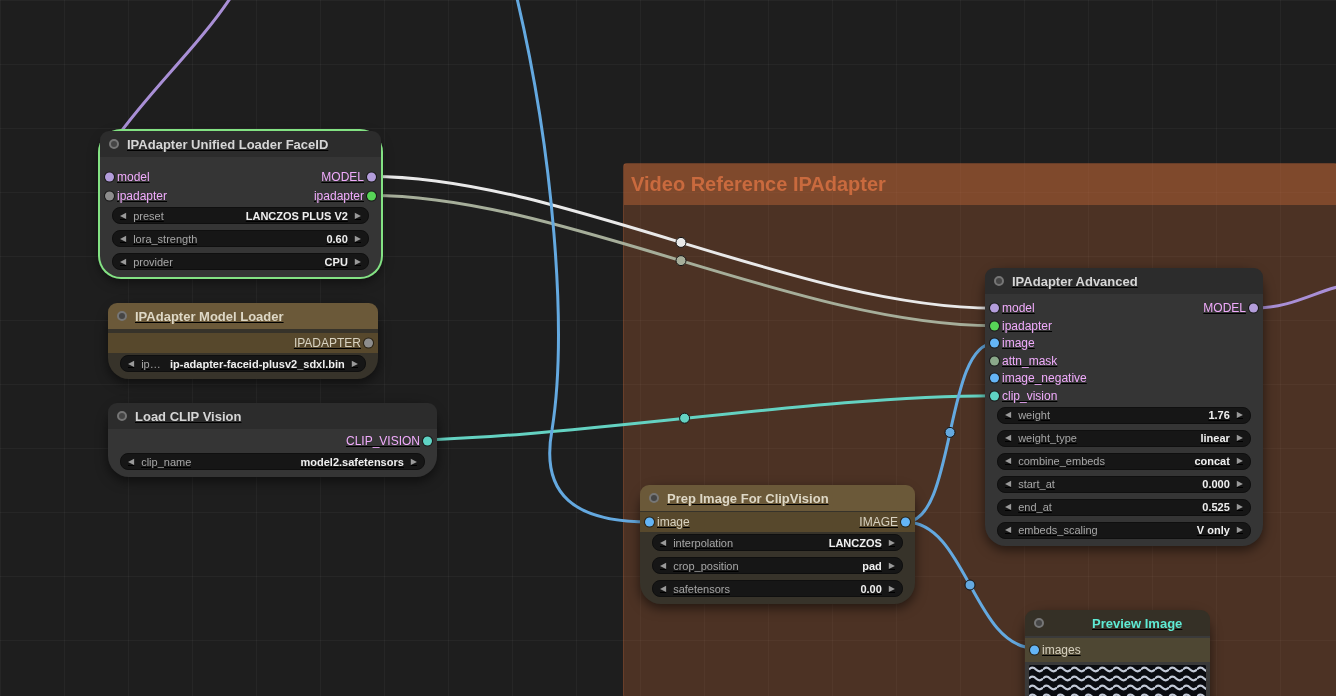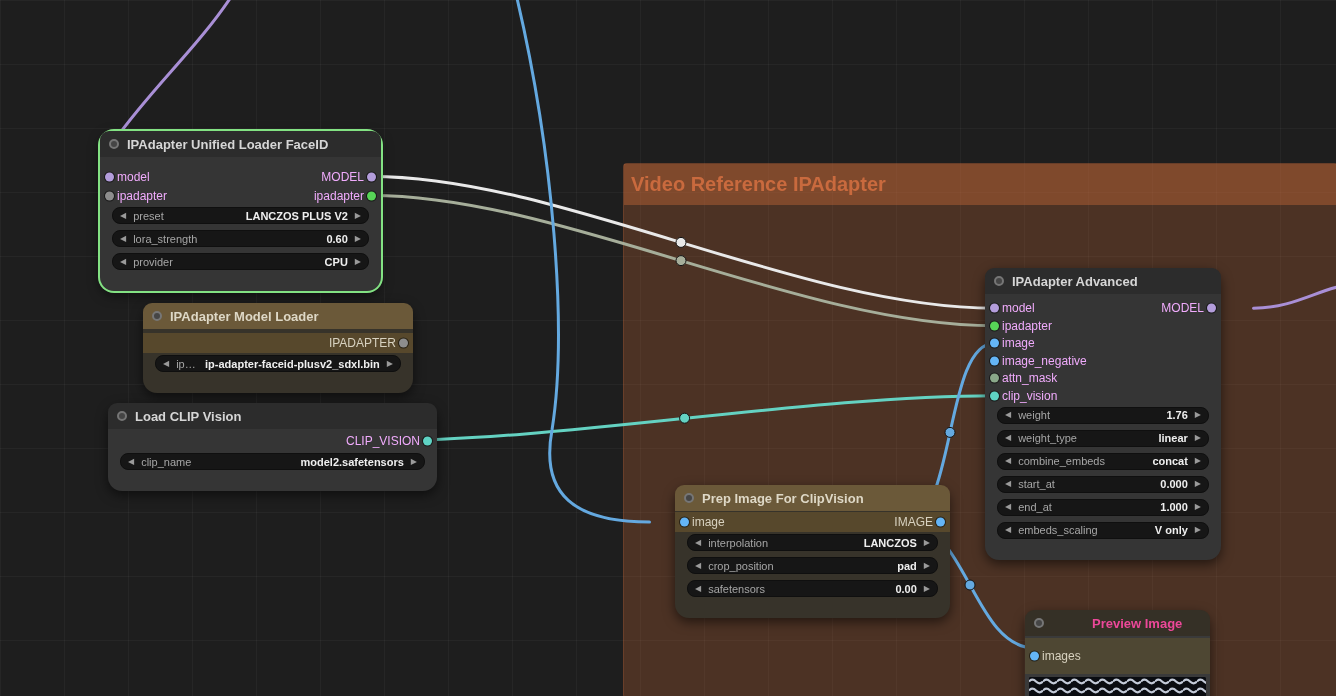--- a/index.html
+++ b/index.html
@@ -14,58 +14,58 @@
     -webkit-font-smoothing:antialiased;
   }
   
   .group{position:absolute;left:623px;top:163px;width:713px;height:533px;
     background:rgba(186,98,54,.30);border:1px solid rgba(186,98,54,.25);border-radius:4px;z-index:1;}
   .group-header{height:41px;background:rgba(198,104,58,.42);display:flex;align-items:center;
     padding:0 7px;font-size:20px;font-weight:700;color:#c96a3e;}
   
   .wires{position:absolute;left:0;top:0;z-index:5;pointer-events:none;}
   
-  .node{position:absolute;background:#353535;border-radius:14px;padding-bottom:21px;
-    box-shadow:0 4px 12px rgba(0,0,0,.55);z-index:10;}
+  .node{position:absolute;background:#353535;border-radius:21px;padding-bottom:7px;
+    box-shadow:0 4px 12px rgba(0,0,0,.55);z-index:10;text-decoration:underline;}
   .node-title{height:26px;display:flex;align-items:center;gap:8px;padding:0 9px;
     border-radius:9px 9px 0 0;background:#2c2c2c;font-size:13px;font-weight:700;color:#d6d6d6;}
   .tdot{width:10px;height:10px;border-radius:50%;background:#454545;border:2px solid #767676;
     box-sizing:border-box;flex:0 0 auto;}
   .selected{box-shadow:0 0 0 2px #83e283, 0 4px 12px rgba(0,0,0,.55);}
   .srow{position:relative;height:19px;display:flex;align-items:center;padding:0 17px;}
   .slabel{font-size:12px;color:#f0abfc;white-space:nowrap;}
   .slabel.out{margin-left:auto;}
   .dot{position:absolute;top:50%;width:9px;height:9px;border-radius:50%;
     transform:translateY(-50%);box-shadow:0 0 0 1px rgba(0,0,0,.55);}
   .dot.in{left:5px;}.dot.out{right:5px;}
   .c-model{background:#b39ddb}.c-ipadapter{background:#57d457}.c-clip{background:#5fd3c4}
   .c-image{background:#64b5f6}.c-mask{background:#8aa88a}.c-gray{background:#8d8d8d}
   .widget{height:15px;margin:6px 12px 0;background:#161616;border:1px solid #0f0f0f;
     border-radius:8px;display:flex;align-items:center;gap:7px;padding:0 7px;font-size:11px;}
   .widgets > .widget:first-child{margin-top:2px;}
   .warrow{font-size:8px;color:#9a9a9a;flex:0 0 auto;line-height:1;}
   .wlabel{color:#a6a6a6;overflow:hidden;white-space:nowrap;text-overflow:ellipsis;flex:0 1 auto;}
   .wvalue{margin-left:auto;color:#efefef;font-weight:700;white-space:nowrap;}
   
-  .brown{background:#37332a;margin-left:35px;}
+  .brown{background:#37332a;}
   .brown .node-title{background:#6b5939;color:#ded8c6;}
   .band{background:#57482c;}
   .band .slabel{color:#d8d2c0;}
   
   .preview-node{background:#3a3a3a;}
-  .preview-node .node-title{background:#353026;color:#ec4899;gap:48px;}
+  .preview-node .node-title{background:#353026;color:#5eead4;gap:48px;}
   .preview-node .band{background:#4e4733;}
   .thumb{margin:3px 4px 0;height:80px;border-radius:2px;overflow:hidden;background:#0a0c11;}
   
   #n-faceid .slots{padding-top:10px;}
   #n-modelloader .slots{padding-top:4px;} #n-modelloader .srow{height:20px;}
   #n-clip .slots{padding-top:2px;} #n-clip .srow{height:20px;}
   #n-prep .slots{padding-top:1px;} #n-prep .srow{height:20px;}
   #n-advanced .slots{padding-top:5.5px;} #n-advanced .srow{height:17.5px;}
-  #n-preview .slots{padding-top:2px;} #n-preview .srow{height:36px;}
+  #n-preview .slots{padding-top:2px;} #n-preview .srow{height:24px;}
 </style>
 </head>
 <body>
 
 <div class="canvas">
 
   <div class="group">
     <div class="group-header">
       <span>Video Reference IPAdapter</span>
     </div>
@@ -198,49 +198,49 @@
       </div>
       <div class="widget">
         <span class="warrow">◀</span>
         <span class="wlabel">safetensors</span>
         <span class="wvalue">0.00</span>
         <span class="warrow">▶</span>
       </div>
     </div>
   </div>
 
-  <div class="node" id="n-advanced" style="left:985px;top:268px;width:236px;">
+  <div class="node" id="n-advanced" style="left:985px;top:268px;width:278px;">
     <div class="node-title">
       <span class="tdot"></span>
       <span>IPAdapter Advanced</span>
     </div>
     <div class="slots">
       <div class="srow">
         <span class="dot in c-model"></span>
         <span class="slabel">model</span>
         <span class="slabel out">MODEL</span>
         <span class="dot out c-model"></span>
       </div>
       <div class="srow">
         <span class="dot in c-ipadapter"></span>
         <span class="slabel">ipadapter</span>
       </div>
       <div class="srow">
         <span class="dot in c-image"></span>
         <span class="slabel">image</span>
       </div>
       <div class="srow">
+        <span class="dot in c-mask"></span>
+        <span class="slabel">attn_mask</span>
+      </div>
+      <div class="srow">
         <span class="dot in c-image"></span>
         <span class="slabel">image_negative</span>
       </div>
       <div class="srow">
-        <span class="dot in c-mask"></span>
-        <span class="slabel">attn_mask</span>
-      </div>
-      <div class="srow">
         <span class="dot in c-clip"></span>
         <span class="slabel">clip_vision</span>
       </div>
     </div>
     <div class="widgets">
       <div class="widget">
         <span class="warrow">◀</span>
         <span class="wlabel">weight</span>
         <span class="wvalue">1.76</span>
         <span class="warrow">▶</span>
@@ -259,21 +259,21 @@
       </div>
       <div class="widget">
         <span class="warrow">◀</span>
         <span class="wlabel">start_at</span>
         <span class="wvalue">0.000</span>
         <span class="warrow">▶</span>
       </div>
       <div class="widget">
         <span class="warrow">◀</span>
         <span class="wlabel">end_at</span>
-        <span class="wvalue">1.000</span>
+        <span class="wvalue">0.525</span>
         <span class="warrow">▶</span>
       </div>
       <div class="widget">
         <span class="warrow">◀</span>
         <span class="wlabel">embeds_scaling</span>
         <span class="wvalue">V only</span>
         <span class="warrow">▶</span>
       </div>
     </div>
   </div>

